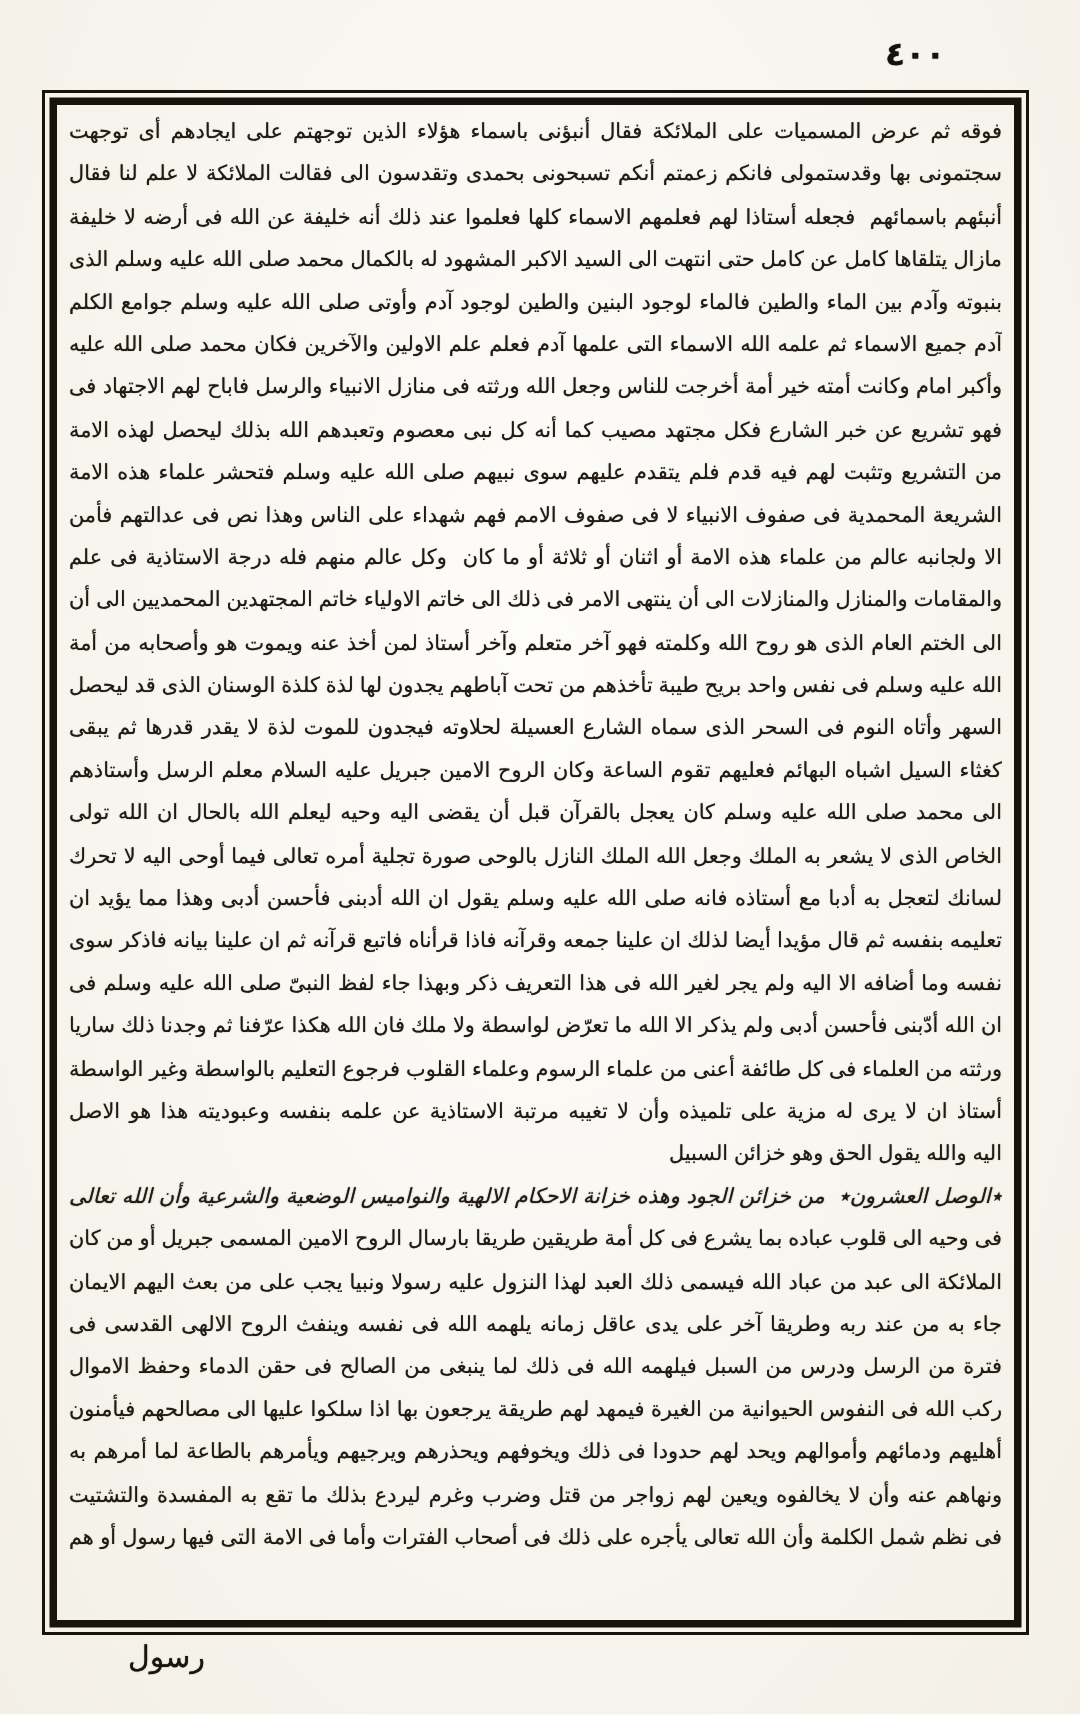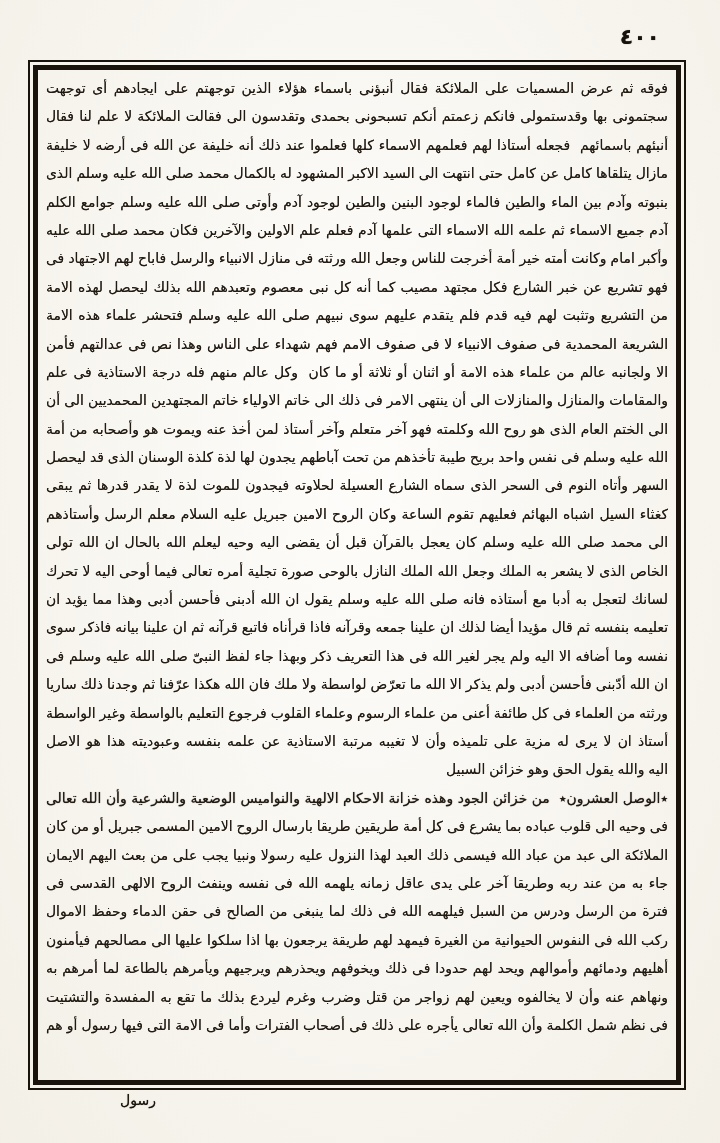--- a/index.html
+++ b/index.html
@@ -6,21 +6,21 @@
   .scan{
     position:relative;width:720px;height:1143px;
     background:#fbf9f3;
     background-image:radial-gradient(ellipse at 50% 40%, rgba(255,255,255,0.6), rgba(228,222,208,0.35));
     font-family:"DejaVu Sans",sans-serif;
     color:#211a12;
     overflow:hidden;
   }
   .page-number{
     position:absolute;top:24px;left:590px;width:70px;
-    font-size:22px;font-weight:bold;letter-spacing:3px;text-align:right;
+    font-size:22px;font-weight:bold;letter-spacing:3px;text-align:left;
     color:#17110b;text-shadow:0 0 0.7px rgba(20,14,8,0.8);
   }
   .frame-outer{
     position:absolute;left:28px;top:60px;width:658px;height:1030px;
     box-sizing:border-box;border:2px solid #19130c;padding:3px;
   }
   .frame-inner{
     box-sizing:border-box;width:100%;height:100%;
     border:5px solid #19130c;
     padding:4px 8px 0 8px;
@@ -28,24 +28,24 @@
   .text-block{direction:rtl;}
   .text-line{
     height:28.4px;line-height:28.4px;
     font-size:13.9px;
     text-align:justify;text-align-last:justify;
     overflow:hidden;white-space:normal;
     word-spacing:-0.5px;
     text-shadow:0 0 0.6px rgba(25,17,9,0.7);
   }
   .text-line.short{text-align-last:right;}
-  .text-line.heading-line{text-shadow:0 0 0.8px rgba(25,17,9,0.85);}
+  .text-line.heading-line{text-shadow:0 0 0.8px rgba(25,17,9,0.85);font-style:italic;}
   .catchword{
-    position:absolute;top:1092px;left:86px;width:70px;
-    direction:rtl;text-align:right;font-size:14px;
+    position:absolute;top:1092px;left:76px;width:70px;
+    direction:rtl;text-align:center;font-size:20px;
     color:#1b140c;text-shadow:0 0 0.7px rgba(20,14,8,0.8);
   }
 </style>
 </head>
 <body>
 
 <div class="scan">
   <div class="page-number">٤٠٠</div>
 
   <div class="frame-outer">

